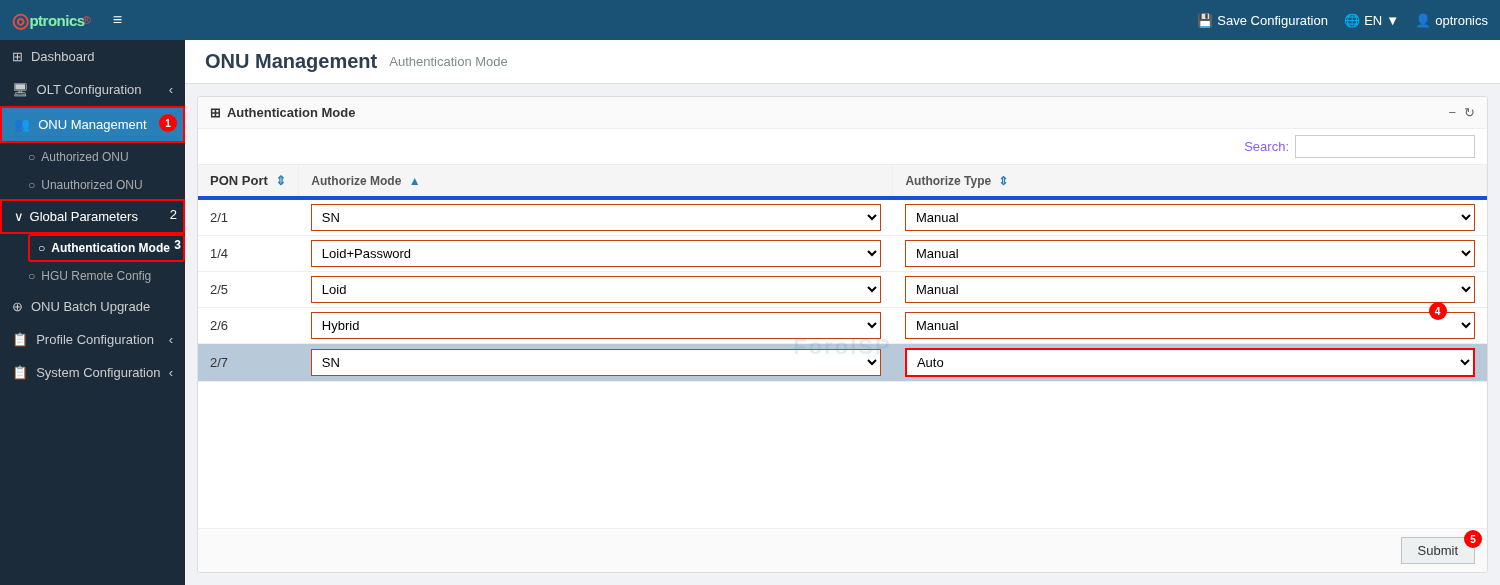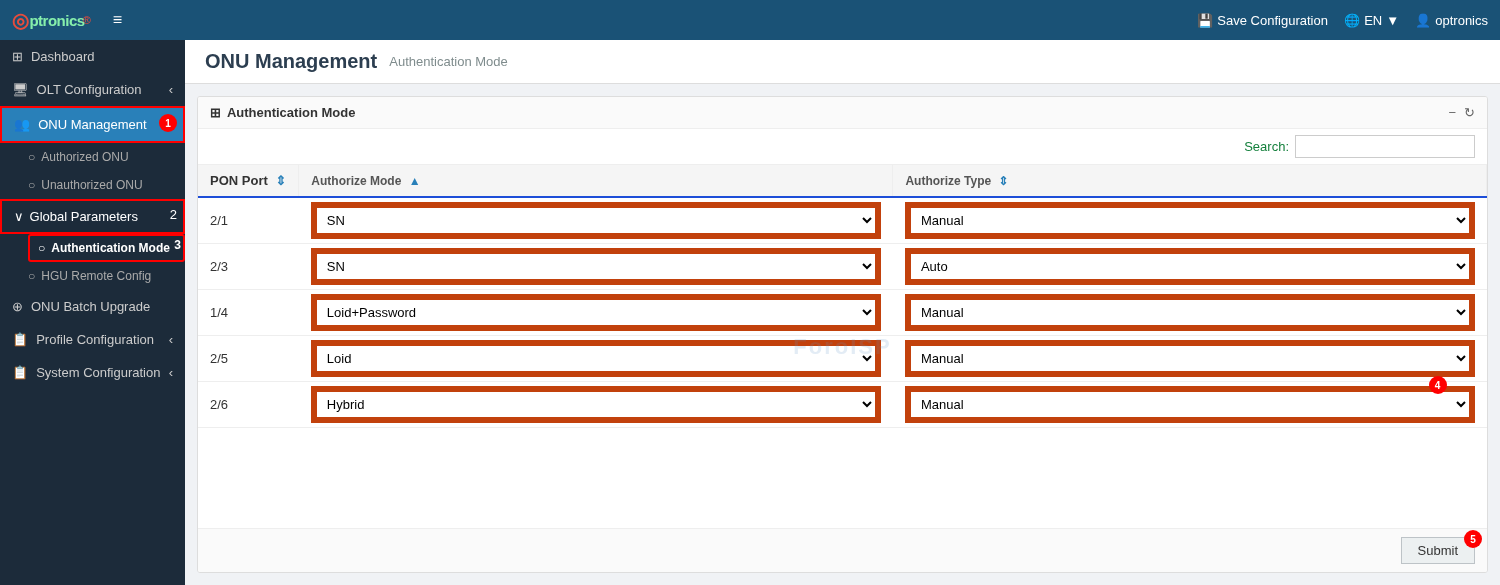--- a/index.html
+++ b/index.html
@@ -115,60 +115,60 @@
 
     
     .search-bar {
       display: flex;
       align-items: center;
       justify-content: flex-end;
       padding: 6px 12px;
       border-bottom: 1px solid #eee;
       gap: 6px;
     }
-    .search-bar label { font-size: 13px; color: #15803d; }
+    .search-bar label { font-size: 13px; color: #8b5cf6; }
     .search-input {
       border: 1px solid #ccc;
       padding: 3px 6px;
       font-size: 13px;
       width: 180px;
       outline: none;
     }
 
     
     .table-container { overflow-y: auto; flex: 1; }
     table { width: 100%; border-collapse: collapse; }
     thead tr { background: #f5f5f5; }
     th {
       padding: 8px 12px;
       text-align: left;
       font-size: 12px;
       font-weight: bold;
       color: #555;
-      border-bottom: 2px solid #1d4ed8;
+      border-bottom: 4px solid #1d4ed8;
       border-right: 1px solid #eee;
       white-space: nowrap;
       margin-top: 40px;
     }
     th .sort-icon { margin-left: 4px; color: #2980b9; }
     td {
       padding: 4px 12px;
       border-bottom: 1px solid #eee;
       vertical-align: middle;
     }
     tr.selected { background: #b8c9d9; }
 
     .pon-port-col { width: 220px; font-size: 13px; color: #333; }
     .mode-col { width: 50%; }
     .type-col { width: 50%; }
 
     select {
       width: 100%;
       padding: 4px 6px;
-      border: 6px solid #c2410c;
+      border: 1px solid #c2410c;
       font-size: 13px;
       background: white;
       cursor: pointer;
       outline: none;
     }
 
     .highlighted-select {
       border: 2px solid red !important;
     }
 
@@ -375,33 +375,20 @@
                 </select>
               </td>
               <td class="type-col">
                 <select>
                   <option>Manual</option><option>Auto</option>
                 </select>
               </td>
             </tr>
 
 
-            <tr>
-              <td class="pon-port-col">2/3</td>
-              <td class="mode-col">
-                <select>
-                  <option>SN</option><option>Hybrid</option><option>Loid+Password</option><option>Loid</option>
-                </select>
-              </td>
-              <td class="type-col">
-                <select>
-                  <option>Manual</option><option selected="">Auto</option>
-                </select>
-              </td>
-            </tr>
 
             <tr>
               <td class="pon-port-col">1/4</td>
               <td class="mode-col">
                 <select>
                   <option>SN</option><option>Hybrid</option><option selected="">Loid+Password</option><option>Loid</option>
                 </select>
               </td>
               <td class="type-col">
                 <select>
@@ -432,20 +419,33 @@
                 </select>
               </td>
               <td class="type-col" style="position:relative;">
                 <select>
                   <option>Manual</option><option>Auto</option>
                 </select>
                 <span style="position:absolute;top:-6px;right:40px;background:red;color:white;border-radius:50%;width:18px;height:18px;display:inline-flex;align-items:center;justify-content:center;font-size:10px;font-weight:bold;">4</span>
               </td>
             </tr>
 
+            <tr class="selected">
+              <td class="pon-port-col">2/7</td>
+              <td class="mode-col">
+                <select>
+                  <option>SN</option><option>Hybrid</option><option>Loid+Password</option><option>Loid</option>
+                </select>
+              </td>
+              <td class="type-col">
+                <select class="highlighted-select">
+                  <option>Manual</option><option selected="">Auto</option>
+                </select>
+              </td>
+            </tr>
 
           </tbody>
         </table>
       </div>
 
       <div class="card-footer">
         <button class="submit-btn" style="position:relative;">
           <span>Submit</span>
           <span class="circle-badge">5</span>
         </button>

